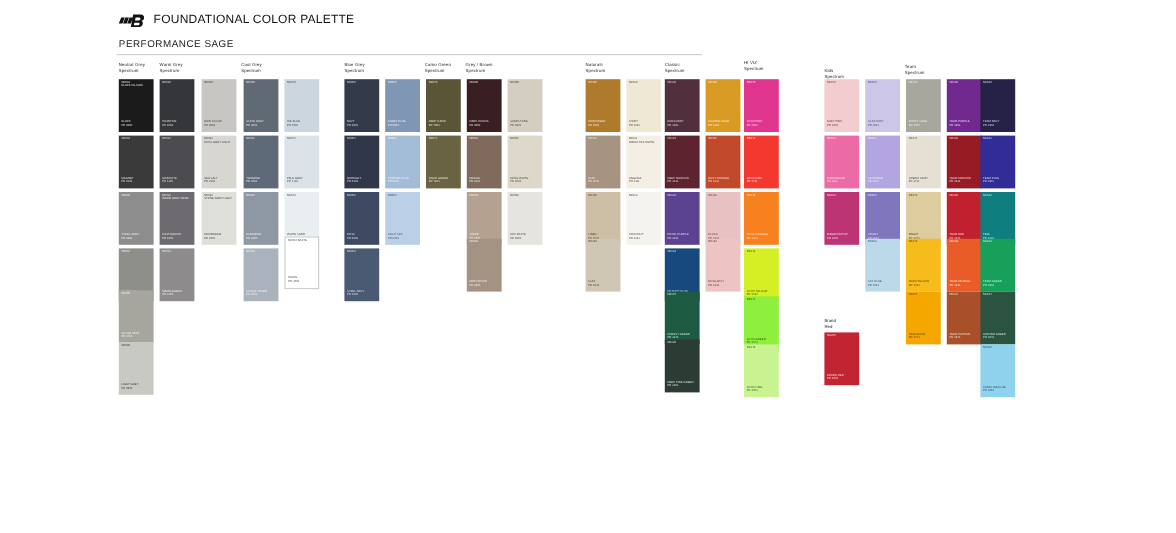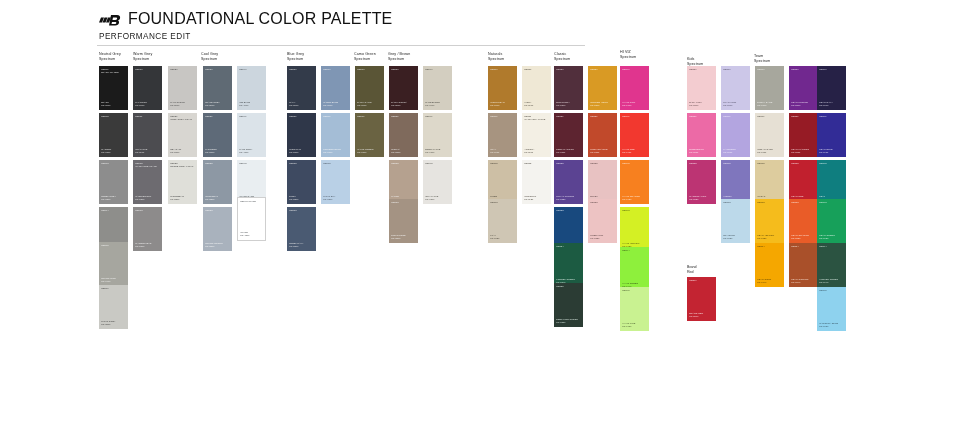--- a/index.html
+++ b/index.html
@@ -13,21 +13,21 @@
   }
   .page{position:relative;width:980px;height:444px;}
 
   
   .brandbar{
     position:absolute;left:99px;top:10px;
     display:flex;align-items:center;gap:7px;
   }
   .nb-logo{width:22px;height:13px;display:block;}
   .brand-title{
-    font-size:16px;letter-spacing:.2px;color:#111;
+    font-size:10px;letter-spacing:.2px;color:#111;
     white-space:nowrap;font-weight:400;
   }
   .subtitle{
     position:absolute;left:99px;top:32px;
     font-size:8.2px;letter-spacing:.45px;color:#1b1b1b;
     white-space:nowrap;
   }
   .rule{
     position:absolute;left:97px;top:45px;width:488px;height:1px;
     background:#cfcfcf;
@@ -82,21 +82,21 @@
       <g fill="#111">
         <polygon points="0,19 6,19 10,9 4,9"></polygon>
         <polygon points="7,19 13,19 17,9 11,9"></polygon>
         <polygon points="14,19 20,19 24,9 18,9"></polygon>
         <path d="M24 4 L36 4 C41 4 43 7 42 11 C41.4 13.3 39.6 14.6 37.6 15 C39.4 15.5 40.4 17 40 19.4 C39.4 22.8 36.6 25 32.4 25 L20 25 Z M28 9 L27 14 L33 14 C34.8 14 36 13 36.2 11.6 C36.4 10 35.4 9 33.6 9 Z M26 18 L25 22 L31.4 22 C33.2 22 34.4 21 34.6 19.8 C34.8 18.6 34 18 32.2 18 Z"></path>
       </g>
     </svg>
     <div class="brand-title">FOUNDATIONAL COLOR PALETTE</div>
   </div>
 
-  <div class="subtitle">PERFORMANCE EDIT</div>
+  <div class="subtitle">PERFORMANCE SAGE</div>
   <div class="rule"></div>
 
   <div id="groups-layer">
       <div class="group-label" style="left: 99px; top: 52px;">Neutral Grey
 Spectrum</div>
       <div class="group-label" style="left: 133px; top: 52px;">Warm Grey
 Spectrum</div>
       <div class="group-label" style="left: 201px; top: 52px;">Cool Grey
 Spectrum</div>
       <div class="group-label" style="left: 287px; top: 52px;">Blue Grey

